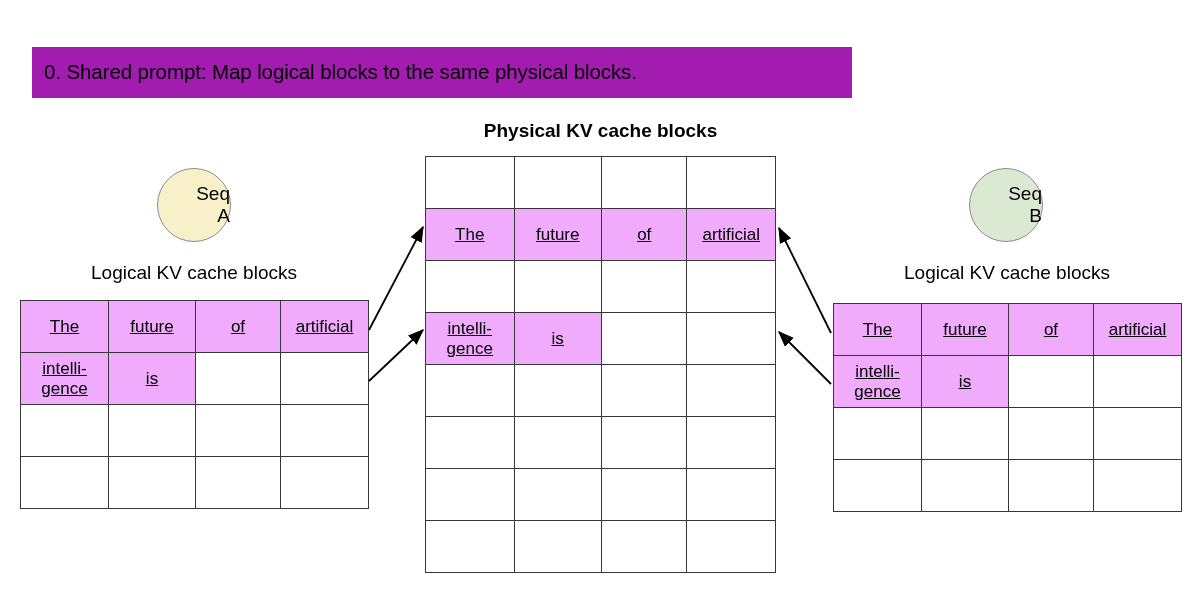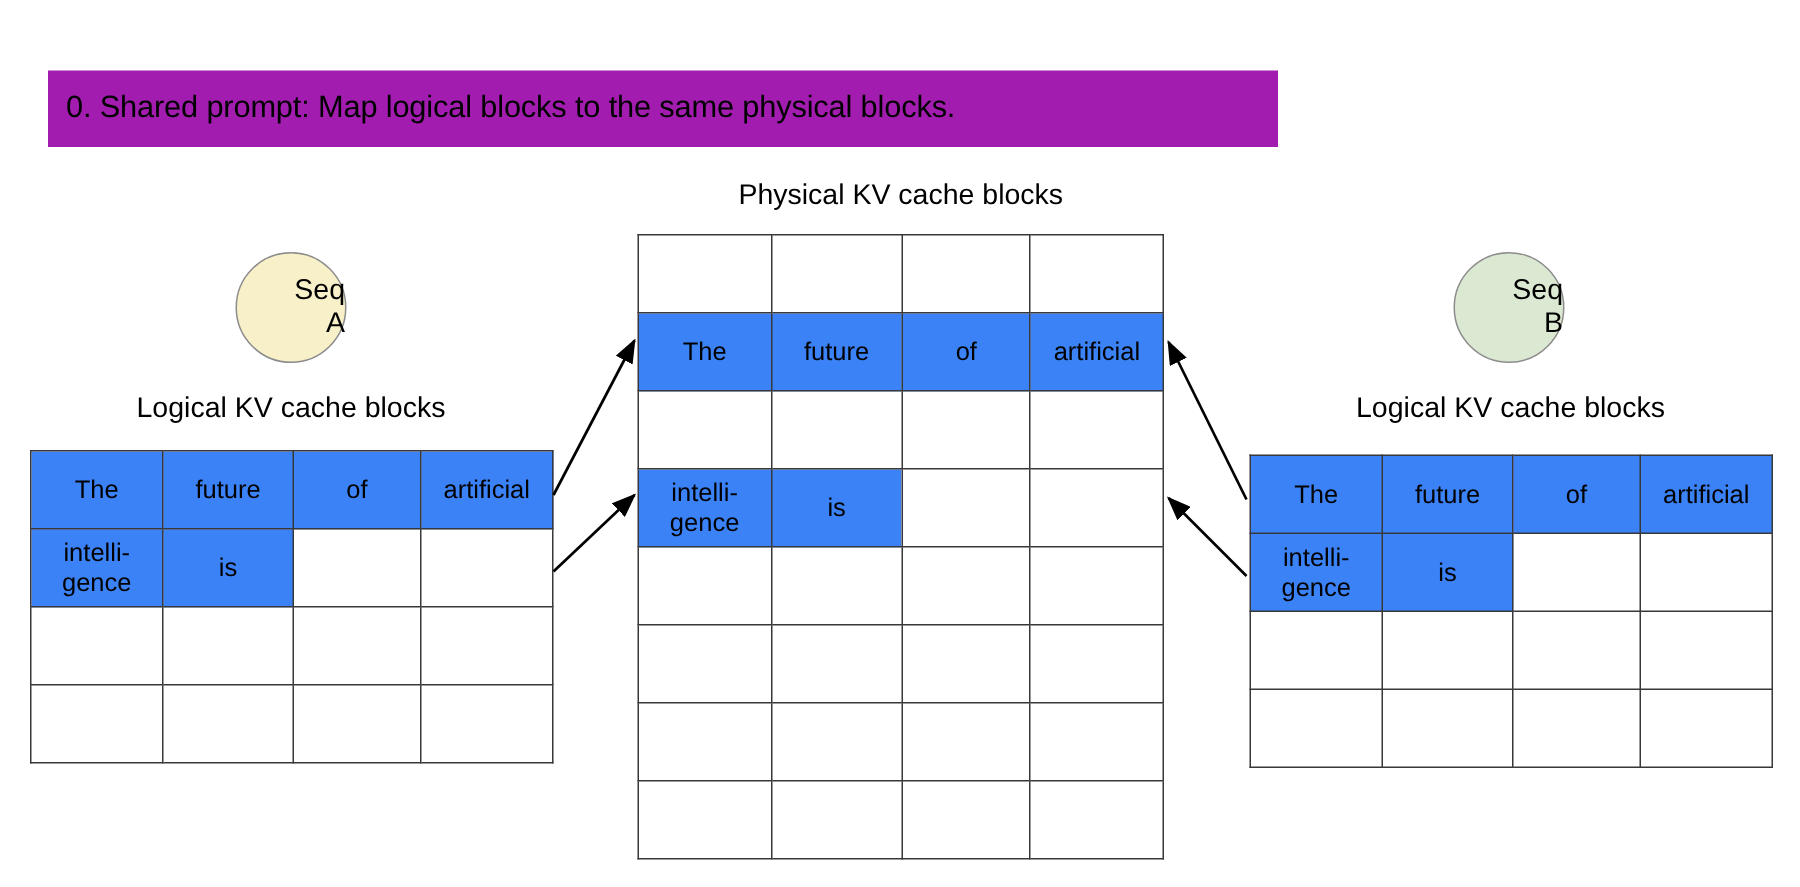--- a/index.html
+++ b/index.html
@@ -37,21 +37,21 @@
     white-space: nowrap;
   }
 
   
   .caption {
     position: absolute;
     font-size: 19px;
     white-space: nowrap;
     text-align: center;
   }
-  #caption-physical { left: 425px; top: 120px; width: 351px; }
+  #caption-physical { left: 425px; top: 120px; width: 351px; font-weight: bold; }
   #caption-left     { left: 20px;  top: 262px; width: 348px; }
   #caption-right    { left: 833px; top: 262px; width: 348px; }
 
   
   .seq-badge {
     position: absolute;
     width: 74px;
     height: 74px;
     border-radius: 50%;
     border: 1.4px solid #8c8c8c;
@@ -75,21 +75,21 @@
   .kv-table td {
     border: 1.5px solid #38383a;
     background: #ffffff;
     text-align: center;
     vertical-align: middle;
     font-size: 17px;
     line-height: 1.12;
     padding: 0 2px;
     word-break: break-word;
   }
-  .kv-table td.filled { background: #3b82f6; }
+  .kv-table td.filled { background: #f0abfc; text-decoration: underline; }
 
   #table-left  { left: 20px;  top: 300px; width: 348px; }
   #table-right { left: 833px; top: 303px; width: 348px; }
   #table-left td, #table-right td { height: 51px; }
 
   #table-physical { left: 425px; top: 156px; width: 351px; }
   #table-physical td { height: 51px; }
 
   
   .col-a { width: 88px; }

